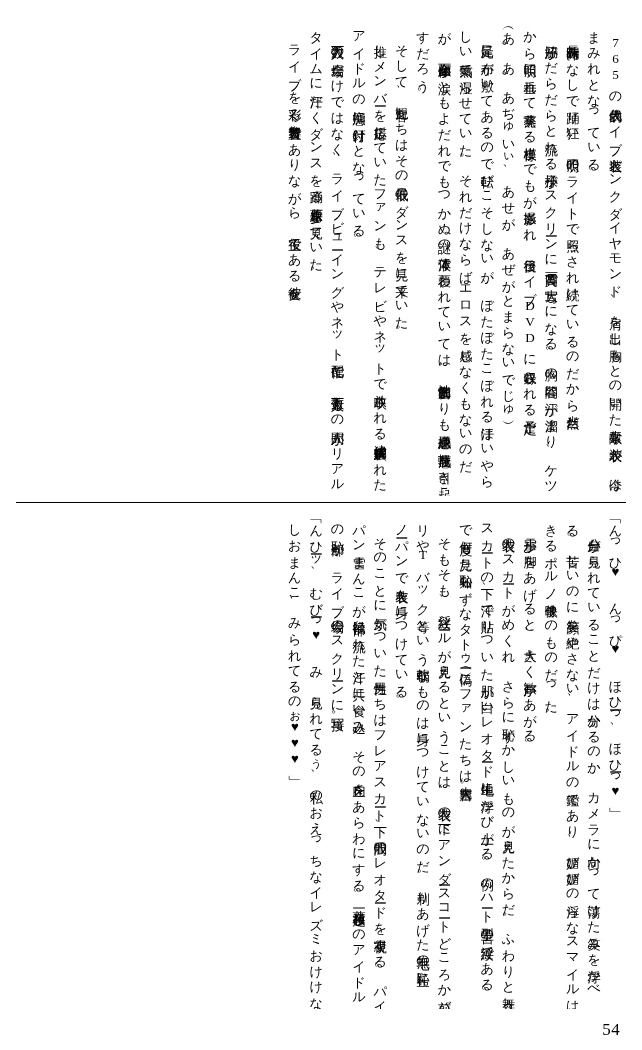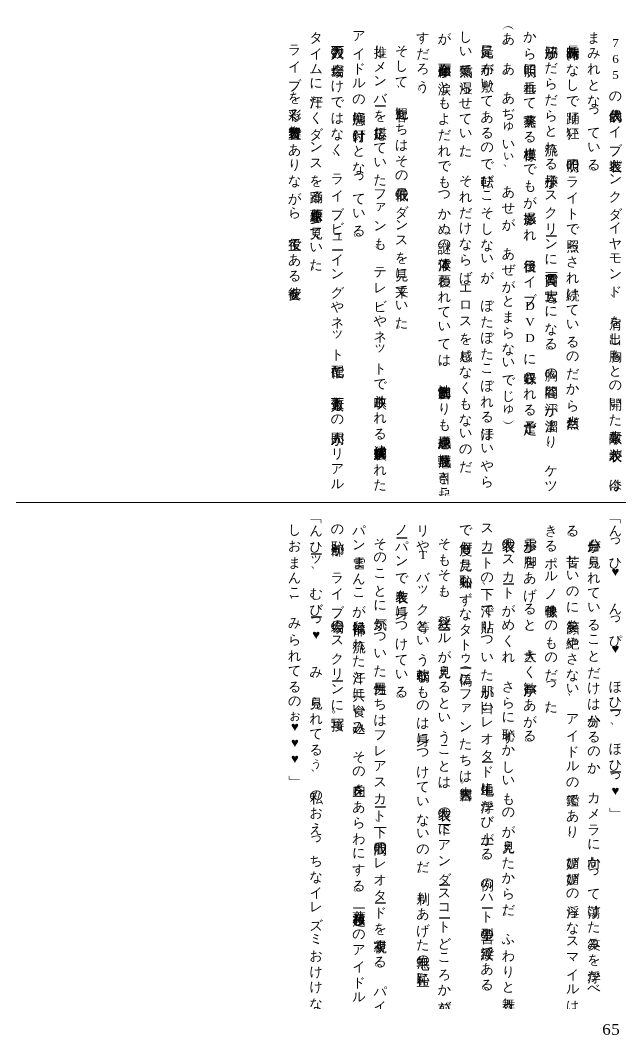--- a/index.html
+++ b/index.html
@@ -101,15 +101,15 @@
   <div class="block block-bottom">
     <p class="noindent">「んっひ♥　んっぴ♥　ほひーっ、ほひーっ♥」</p>
     <p>自分が見られていることだけは分かるのか、カメラに向かって蕩けた笑みを浮かべる。苦しいのに笑顔を絶やさない、アイドルの鑑であり、媚び媚びの淫らなスマイルは生きるポルノ映像そのものだった。</p>
     <p>雪歩が脚をあげると、大きく歓声があがる。</p>
     <p>衣装のスカートがめくれ、さらに恥ずかしいものが見えたからだ。ふわりと舞うスカートの下、汗で貼りついた肌が白いレオタード生地に浮かび上がる。例のハート型子宮の淫紋である。流出映像で何度も見た恥知らずなタトゥー（偽）にファンたちは大興奮。</p>
     <p>そもそも、淫紋シールが見えるということは、衣装の下にアンダースコートどころか前バリやTバック等という軟弱なものは身につけていないのだ。剃りあげた無毛の恥丘に、ノーパンで衣装を身につけている。</p>
     <p>そのことに気がついた男性たちはフレアスカート下、股間のレオタードを凝視する。パイパン雪まんこが鼠径部に流れた汗と共に食い込み、その肉丘をあらわにする。薄布一枚越しのアイドルの恥部が、ライブ会場のスクリーンに接写。</p>
     <p class="noindent">「んひーッ、むびーっ♥　み、見られてるぅ、私のおえっちなイレズミおけけなしおまんこ、みられてるのぉ♥♥♥」</p>
   </div>
 
-  <div class="pagenum">65</div>
+  <div class="pagenum">54</div>
 
 </div>
 
 </body></html>

